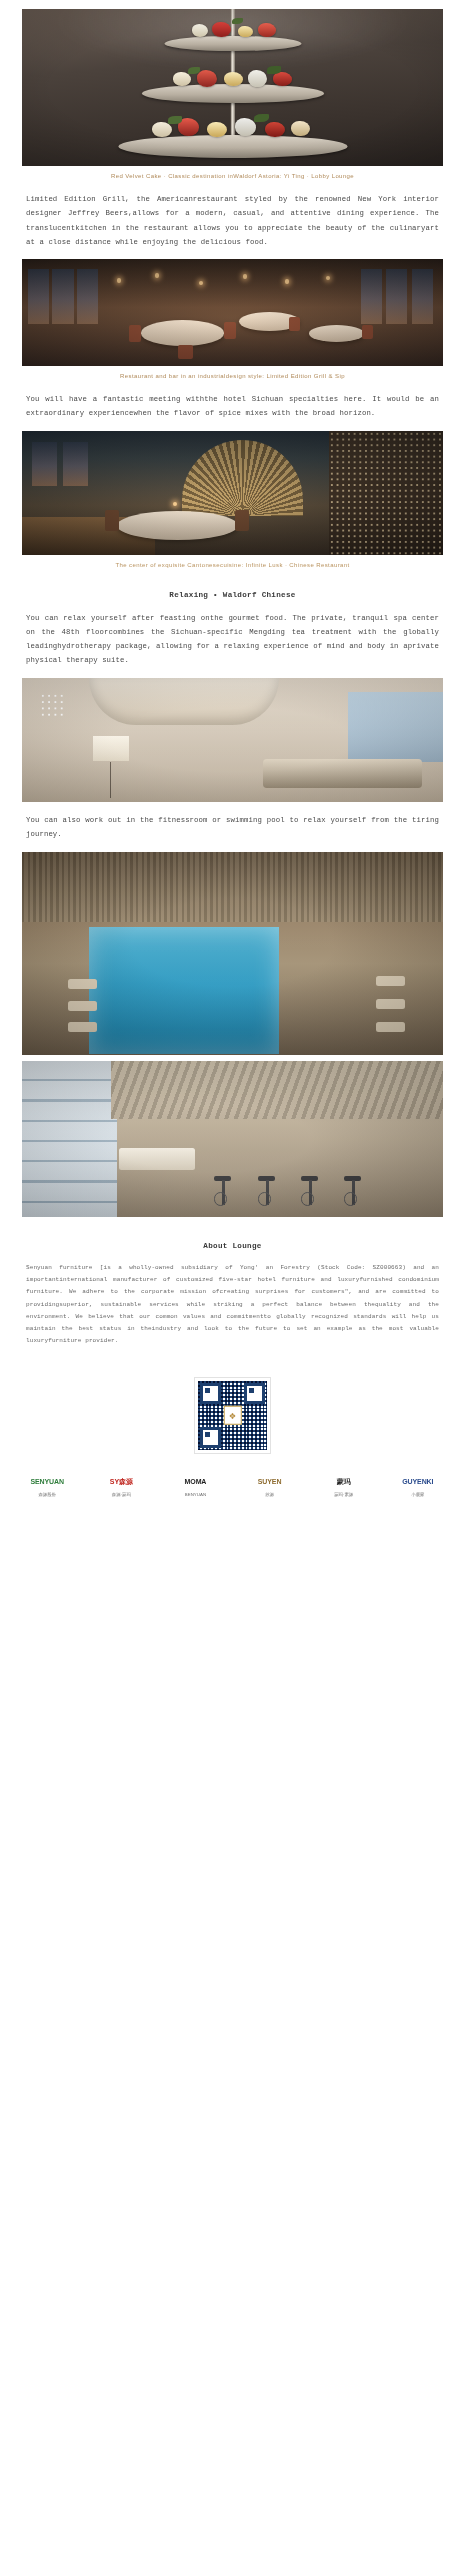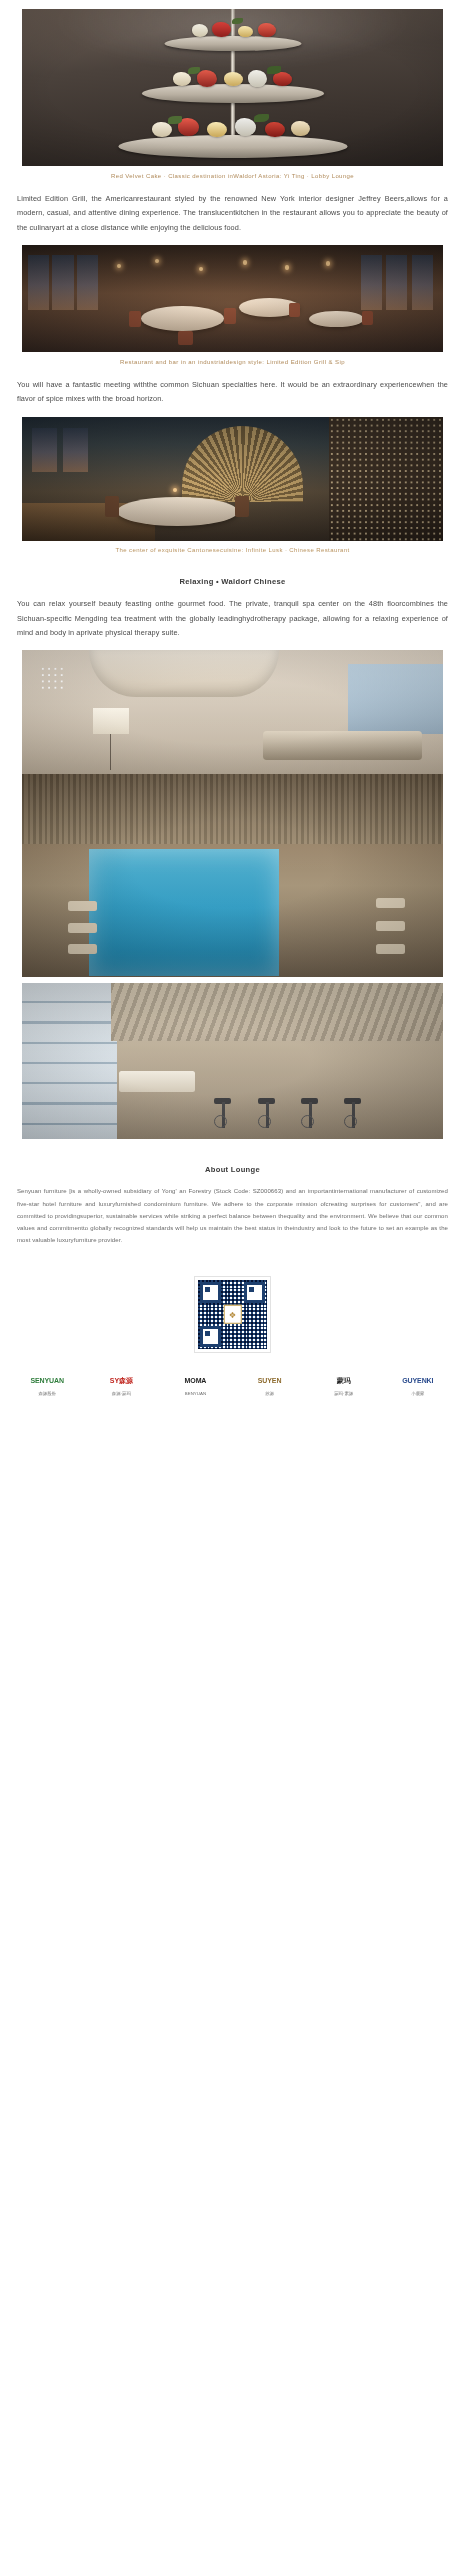--- a/index.html
+++ b/index.html
@@ -14,22 +14,23 @@
     -webkit-font-smoothing: antialiased;
   }
   .page {
     width: 465px;
     margin: 0 auto;
     background: #ffffff;
     padding-top: 9px;
     box-sizing: border-box;
   }
   .block {
-    padding: 0 17px;
+    padding: 0 26px;
     box-sizing: border-box;
+    font-family: Liberation Mono, monospace;
   }
 
   
   .figure {
     margin: 0;
     padding: 0;
   }
   .photo {
     position: relative;
     overflow: hidden;
@@ -494,56 +495,59 @@
       <div class="chair" style="left:156px;top:86px;width:15.2px;height:14px;"></div>
       <div class="chair" style="left:267px;top:58px;width:11.4px;height:14px;"></div>
       <div class="chair" style="left:340px;top:66px;width:11.4px;height:14px;"></div>
 
       <div class="grain" style="background:radial-gradient(ellipse 90% 80% at 50% 55%, rgba(255,180,110,.16) 0%, rgba(0,0,0,.45) 100%);"></div>
     </div>
     <figcaption class="caption">Restaurant and bar in an industrialdesign style: Limited Edition Grill &amp; Sip</figcaption>
   </figure>
 
   <div class="block">
-    <p class="body">You will have a fantastic meeting withthe common Sichuan specialties here. It would be an extraordinary experiencewhen the flavor of spice mixes with the broad horizon.</p>
+    <p class="body">You will have a fantastic meeting withthe hotel Sichuan specialties here. It would be an extraordinary experiencewhen the flavor of spice mixes with the broad horizon.</p>
   </div>
 
   <figure class="figure">
     <div class="photo chinese">
       <div class="dots"></div>
       <div class="fan"></div>
       <div class="cab"></div>
       <div class="table-round" style="left:95px;top:80px;width:121px;height:29px;"></div>
       <div class="chair" style="left:83px;top:79px;width:14px;height:21.6px;background:#5b3a28;"></div>
       <div class="chair" style="left:213px;top:79px;width:14px;height:21.6px;background:#5b3a28;"></div>
       <div class="lamp" style="left:151px;top:71px;"></div>
       <div class="win" style="left:10.2px;top:11.4px;width:25.4px;height:44px;"></div>
       <div class="win" style="left:41px;top:11.4px;width:25.4px;height:44px;"></div>
       <div class="grain" style="background:radial-gradient(ellipse 95% 85% at 45% 55%, rgba(255,190,120,.12) 0%, rgba(0,0,0,.5) 100%);"></div>
     </div>
     <figcaption class="caption dark">The center of exquisite Cantonesecuisine: Infinite Lusk · Chinese Restaurant</figcaption>
   </figure>
 
   <div class="block">
     <h2 class="section">Relaxing • Waldorf Chinese</h2>
-    <p class="body">You can relax yourself beauty feasting onthe gourmet food. The private, tranquil spa center on the 48th floorcombines the Sichuan-specific Mengding tea treatment with the globally leadinghydrotherapy package, allowing for a relaxing experience of mind and body in aprivate physical therapy suite.</p>
+    <p class="body">You can relax yourself after feasting onthe gourmet food. The private, tranquil spa center on the 48th floorcombines the Sichuan-specific Mengding tea treatment with the globally leadinghydrotherapy package, allowing for a relaxing experience of mind and body in aprivate physical therapy suite.</p>
   </div>
 
   <figure class="figure">
     <div class="photo spa">
       <div class="spa-window"></div>
       <div class="spa-ceiling"></div>
       <div class="bed"></div>
       <div class="floorlamp-shade"></div>
       <div class="floorlamp-pole"></div>
       <div class="leaf" style="left:19px;top:16.5px;width:25.4px;height:25.4px;background:radial-gradient(circle at 30% 30%, #ffffff 1px, rgba(0,0,0,0) 1.3px) 0 0/6.3px 6.3px;border-radius:0;"></div>
       <div class="grain" style="background:radial-gradient(ellipse 95% 85% at 50% 50%, rgba(255,255,255,.10) 30%, rgba(0,0,0,.22) 100%);"></div>
     </div>
   </figure>
 
+  <div class="block">
+    <p class="body">You can also work out in the fitnessroom or swimming pool to relax yourself from the tiring journey.</p>
+  </div>
 
   <figure class="figure">
     <div class="photo pool">
       <div class="pool-ceiling"></div>
       <div class="pool-water"></div>
       <div class="lounger" style="left:46px;top:127px;"></div>
       <div class="lounger" style="left:46px;top:149px;"></div>
       <div class="lounger" style="left:46px;top:170px;"></div>
       <div class="lounger" style="right:38px;top:124px;"></div>
       <div class="lounger" style="right:38px;top:147px;"></div>

